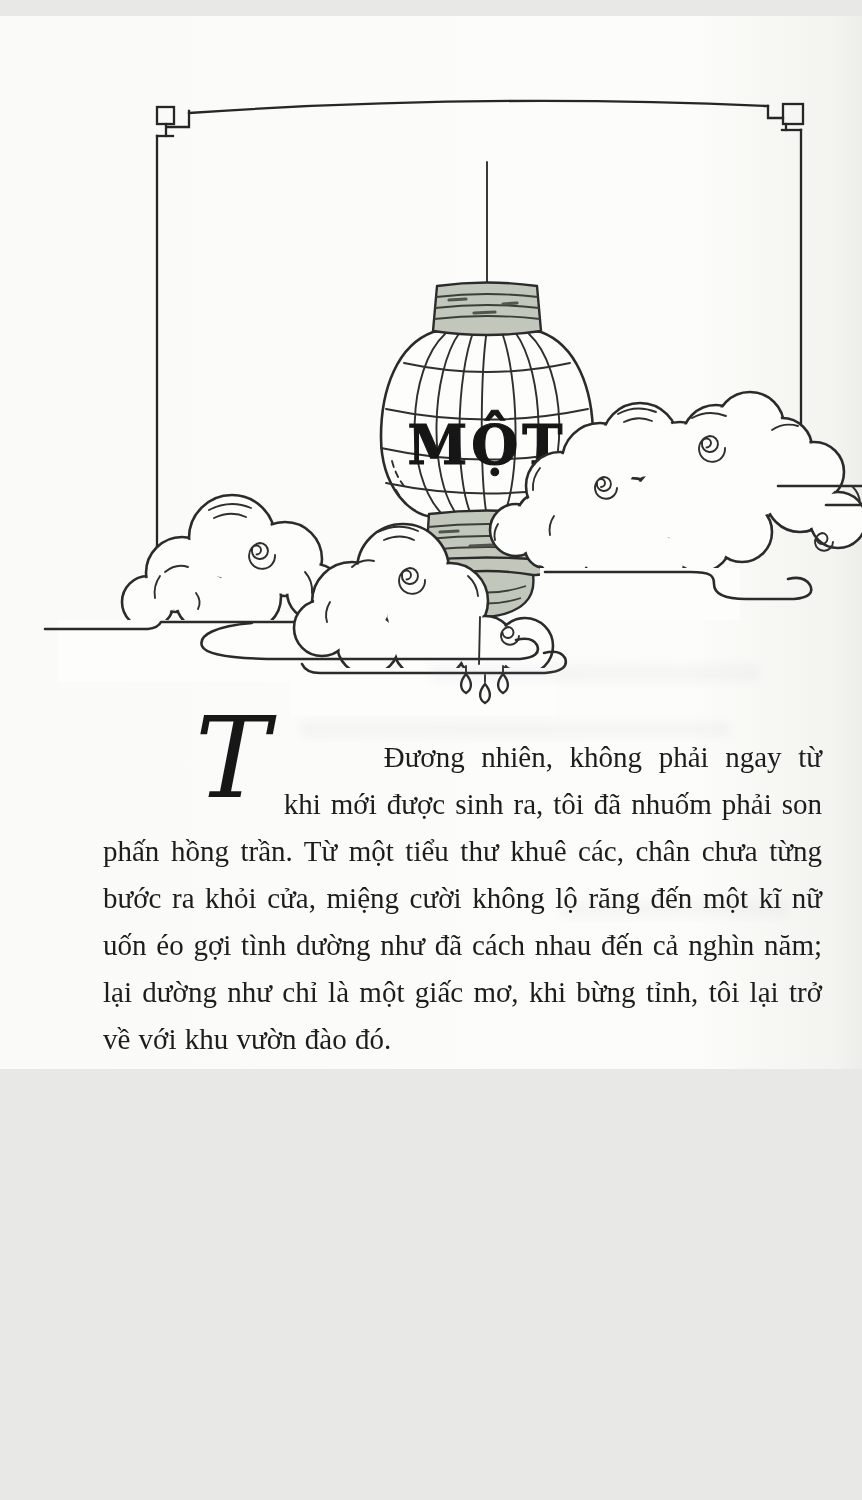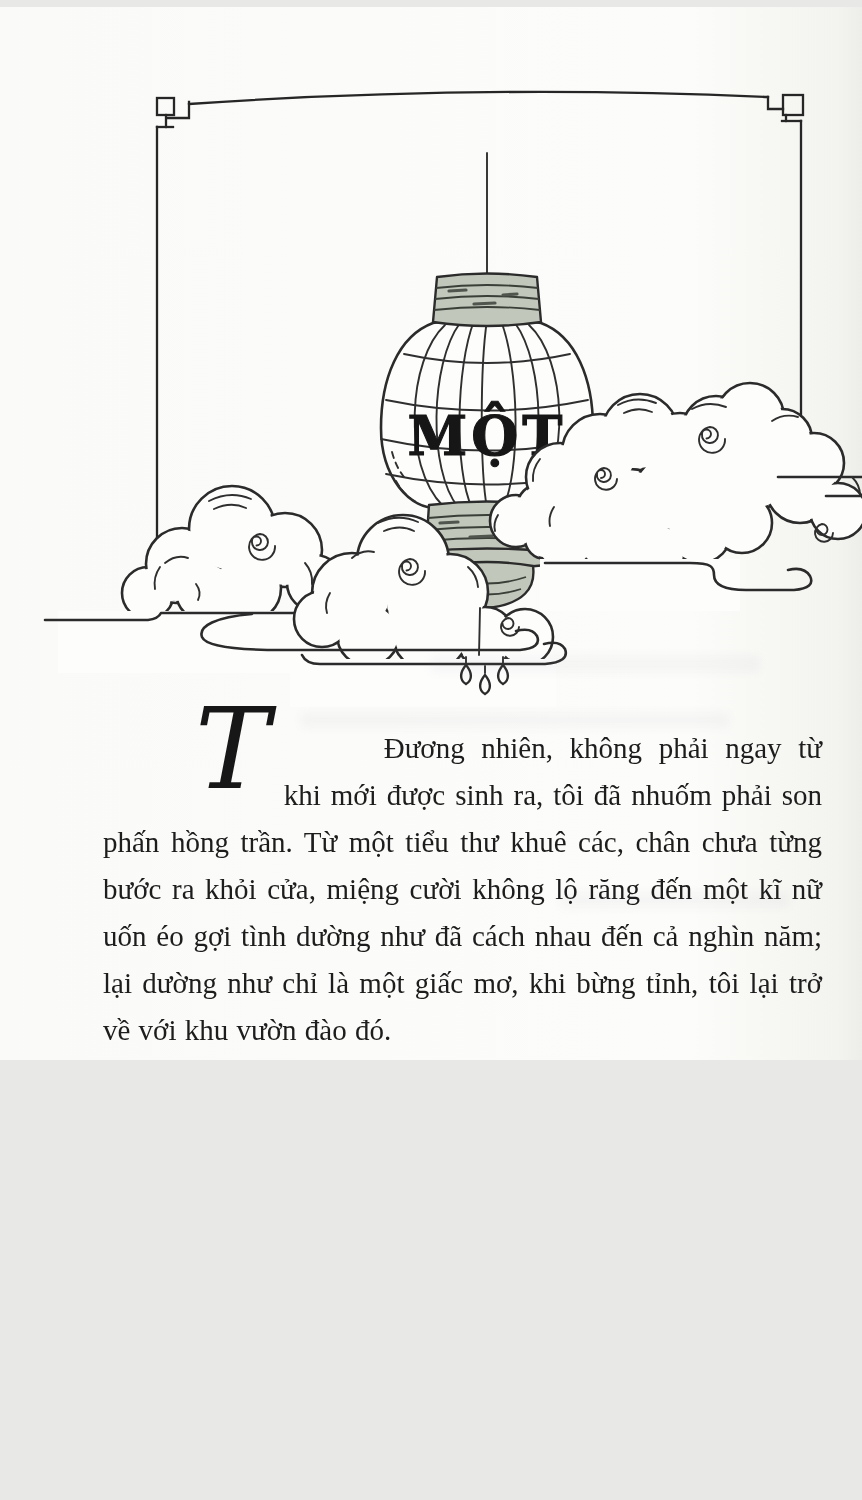--- a/index.html
+++ b/index.html
@@ -1,20 +1,20 @@
 <!DOCTYPE html>
 <html><head>
 <meta charset="utf-8">
 <style>
   html,body{margin:0;padding:0;}
   body{background:#e8e8e6;}
   .page{
     position:relative;
     width:862px;height:1053px;
-    margin:7px auto;
+    margin:16px auto;
     background:linear-gradient(90deg,#fafaf8 0%,#fcfcfa 80%,#f3f3ef 97%,#ededE9 100%);
     overflow:hidden;
     font-family:"Liberation Serif", serif;
   }
   .illustration{position:absolute;top:0;left:0;}
   
   .ln{fill:none;stroke:#2b2b2b;stroke-width:2.6;stroke-linecap:round;stroke-linejoin:round;}
   .ln-thin{fill:none;stroke:#2f2f2f;stroke-width:1.9;stroke-linecap:round;}
   .ln-dash{fill:none;stroke:#2f2f2f;stroke-width:1.9;stroke-linecap:round;stroke-dasharray:6 5;}
   .frame-ln{fill:none;stroke:#262626;stroke-width:2.3;stroke-linecap:square;}

